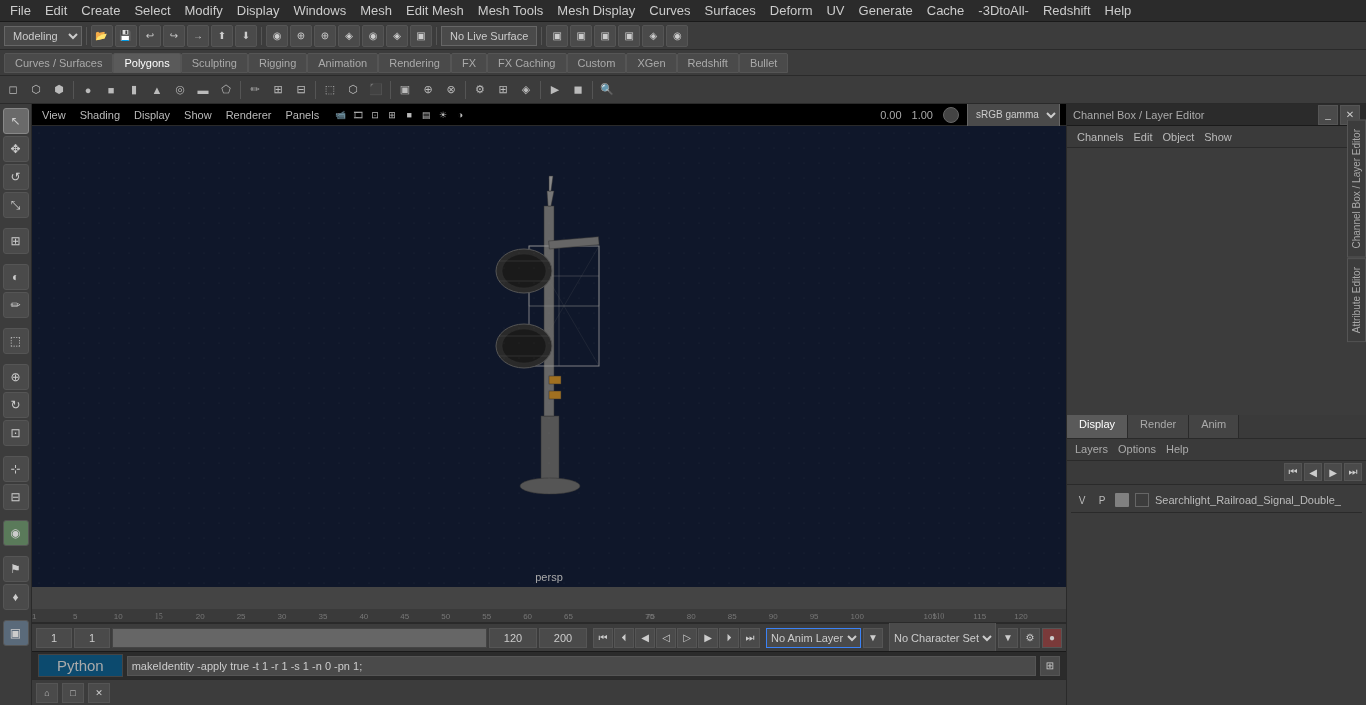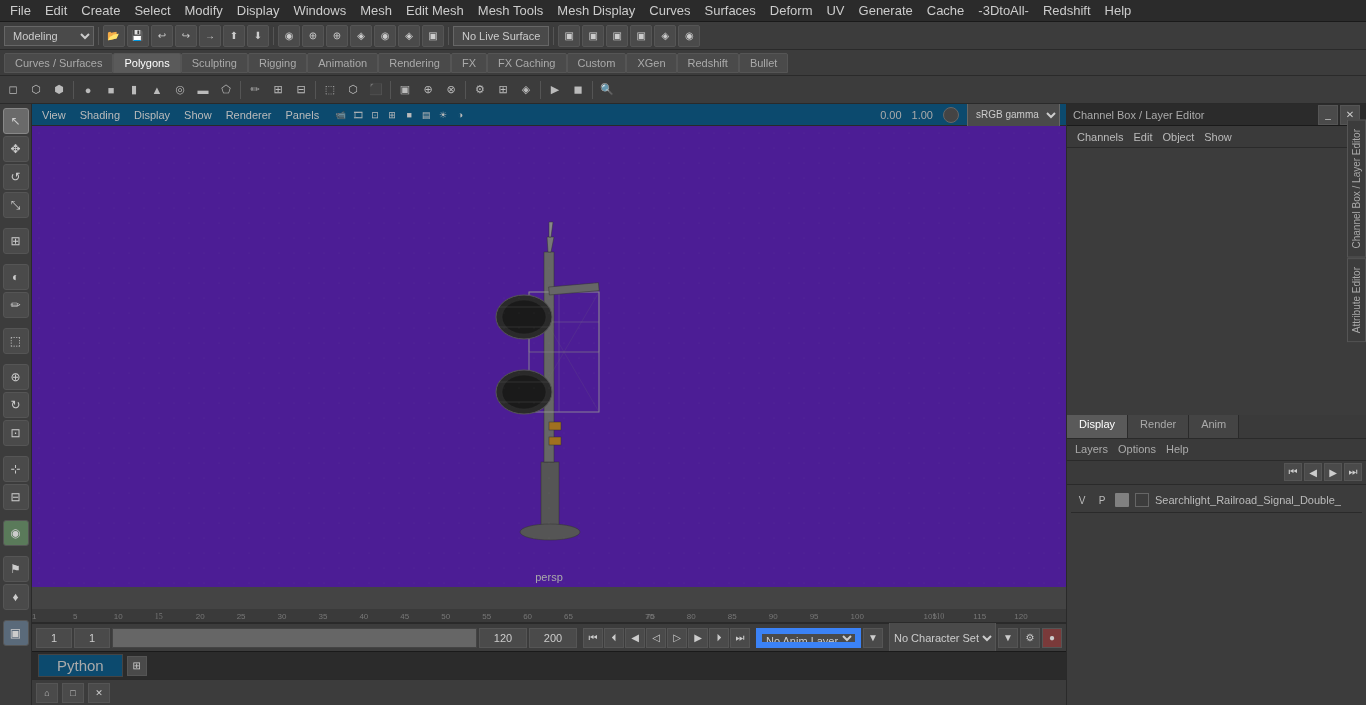--- a/index.html
+++ b/index.html
@@ -162,35 +162,34 @@
     #viewport {
       flex: 1;
       background: #444;
       position: relative;
       overflow: hidden;
     }
     #viewport-header {
       display: flex;
       align-items: center;
       height: 22px;
-      background: #0c4a6e;
+      background: #000000;
       border-bottom: 1px solid #2a2a2a;
       padding: 0 6px;
       gap: 6px;
       font-size: 11px;
       color: #bbb;
     }
     .vp-menu { cursor: pointer; padding: 2px 4px; }
     #viewport-canvas {
       width: 100%;
       height: calc(100% - 44px);
-      background: #4c1d95;
+      background: #0f172a;
       position: relative;
       display: flex;
-      align-items: center;
       justify-content: center;
     }
     #persp-label {
       position: absolute;
       bottom: 4px;
       left: 50%;
       transform: translateX(-50%);
       color: #aaa;
       font-size: 11px;
     }
@@ -480,21 +479,21 @@
     <span class="menu-item">Deform</span>
     <span class="menu-item">UV</span>
     <span class="menu-item">Generate</span>
     <span class="menu-item">Cache</span>
     <span class="menu-item">-3DtoAll-</span>
     <span class="menu-item">Redshift</span>
     <span class="menu-item">Help</span>
   </div>
 
 <div id="toolbar-row">
-<select class="toolbar-dropdown" style="width: 90px;"><option>Modeling</option></select>
+<select class="toolbar-dropdown" style="width: 78px;"><option>Modeling</option></select>
     <div class="toolbar-separator"></div>
     <div class="toolbar-btn">📂</div>
     <div class="toolbar-btn">💾</div>
     <div class="toolbar-btn">↩</div>
     <div class="toolbar-btn">↪</div>
     <div class="toolbar-btn">→</div>
     <div class="toolbar-btn">⬆</div>
     <div class="toolbar-btn">⬇</div>
     <div class="toolbar-separator"></div>
     <div class="toolbar-btn">◉</div>
@@ -720,34 +719,35 @@
       <div style="display:flex;align-items:center;gap:1px;margin-left:4px;">
         <div class="pb-btn">⏮</div>
         <div class="pb-btn">⏴</div>
         <div class="pb-btn">◀</div>
         <div class="pb-btn">◁</div>
         <div class="pb-btn">▷</div>
         <div class="pb-btn">▶</div>
         <div class="pb-btn">⏵</div>
         <div class="pb-btn">⏭</div>
       </div>
-      <select class="anim-layer-select" style="height:20px;background:#4a4a4a;border:6px solid #3b82f6;color:#ccc;font-size:11px;margin-left:4px;">
+      <select class="anim-layer-select" style="height:20px;background:#4a4a4a;border:1px solid #3b82f6;color:#ccc;font-size:11px;margin-left:4px;">
         <option>No Anim Layer</option>
       </select>
       <div class="pb-btn">▼</div>
       <select class="char-set-select" style="height:32px;background:#4a4a4a;border:1px solid #555;color:#ccc;font-size:11px;margin-left:4px;">
         <option>No Character Set</option>
       </select>
       <div class="pb-btn">▼</div>
       <div class="pb-btn">⚙</div>
       <div class="pb-btn" style="background:#7a3a3a;">●</div>
     </div>
 
     <div id="python-bar">
       <div id="python-label">Python</div>
+      <input id="python-command" type="text" value="makeIdentity -apply true -t 1 -r 1 -s 1 -n 0 -pn 1;" style="">
       <div id="python-end-btn">⊞</div>
     </div>
 
     <div id="bottom-windows">
       <div class="win-btn">⌂</div>
       <div class="win-btn">□</div>
       <div class="win-btn">✕</div>
     </div>
   </div>
 

